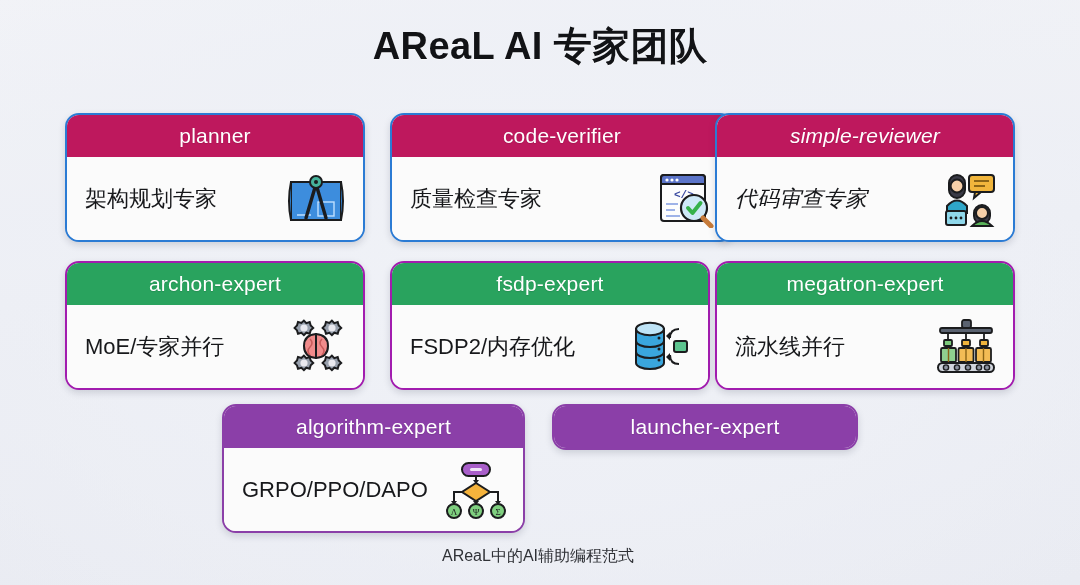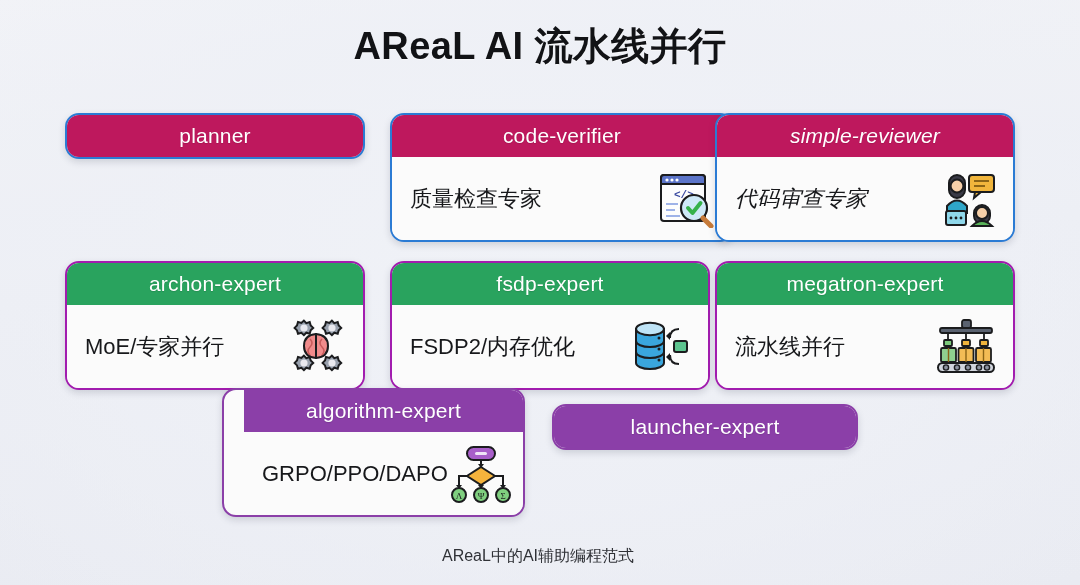--- a/index.html
+++ b/index.html
@@ -160,24 +160,40 @@
     <circle cx="340" cy="520" r="5"></circle>
     <circle cx="30" cy="480" r="4.5"></circle>
     <circle cx="960" cy="360" r="4.5"></circle>
     <circle cx="1020" cy="500" r="6"></circle>
   </g>
 </svg>
 <div id="bg-wash"></div>
 
 <div class="stage">
 
-  <div class="page-title">AReaL AI 流水线并行</div>
+  <div class="page-title">AReaL AI 专家团队</div>
 
   <div class="card blue" style="left:65px;  top:113px; width:300px;">
     <div class="card-header">planner</div>
+    <div class="card-body">
+      <div class="card-desc">架构规划专家</div>
+      <div class="card-icon">
+        <svg width="62" height="58" viewBox="0 0 62 58">
+          <path d="M6 12 h50 v38 h-50 z" fill="#3d8ddd" stroke="#1b1c1e" stroke-width="2"></path>
+          <path d="M6 12 q-4 19 0 38" fill="#2f7ecb" stroke="#1b1c1e" stroke-width="2"></path>
+          <path d="M56 12 q4 19 0 38" fill="#2f7ecb" stroke="#1b1c1e" stroke-width="2"></path>
+          <rect x="33" y="32" width="16" height="14" fill="none" stroke="#bfe0ff" stroke-width="1.4"></rect>
+          <line x1="12" y1="45" x2="26" y2="45" stroke="#bfe0ff" stroke-width="1.4"></line>
+          <path d="M31 14 L21 48" stroke="#1b1c1e" stroke-width="3.4" fill="none" stroke-linecap="round"></path>
+          <path d="M31 14 L41 48" stroke="#1b1c1e" stroke-width="3.4" fill="none" stroke-linecap="round"></path>
+          <circle cx="31" cy="12" r="6" fill="#46b39b" stroke="#1b1c1e" stroke-width="2"></circle>
+          <circle cx="31" cy="12" r="2" fill="#1b1c1e"></circle>
+        </svg>
+      </div>
+    </div>
   </div>
 
   <div class="card blue" style="left:390px; top:113px; width:344px;">
     <div class="card-header">code-verifier</div>
     <div class="card-body">
       <div class="card-desc">质量检查专家</div>
       <div class="card-icon">
         <svg width="62" height="58" viewBox="0 0 62 58">
           <rect x="7" y="5" width="44" height="46" rx="3" fill="#fdfdfd" stroke="#1b1c1e" stroke-width="2"></rect>
           <path d="M7 8 a3 3 0 0 1 3-3 h38 a3 3 0 0 1 3 3 v6 h-44 z" fill="#5b74c8" stroke="#1b1c1e" stroke-width="2"></path>
@@ -308,21 +324,21 @@
               <circle cx="22" cy="49.5" r="2.6"></circle>
             <circle cx="33" cy="49.5" r="2.6"></circle>
               <circle cx="44" cy="49.5" r="2.6"></circle>
             <circle cx="52" cy="49.5" r="2.6"></circle>
           </g>
         </svg>
       </div>
     </div>
   </div>
 
-  <div class="card purple" style="left:222px; top:388px; width:303px;padding-left:20px;">
+  <div class="card purple" style="left:222px; top:404px; width:303px;">
     <div class="card-header">algorithm-expert</div>
     <div class="card-body">
       <div class="card-desc">GRPO/PPO/DAPO</div>
       <div class="card-icon">
         <svg width="62" height="58" viewBox="0 0 62 58">
           <rect x="17" y="2" width="28" height="13" rx="6.5" fill="#a85ec9" stroke="#1b1c1e" stroke-width="2"></rect>
           <rect x="25" y="7" width="12" height="3" rx="1.5" fill="#f0e4f7"></rect>
           <line x1="31" y1="15" x2="31" y2="21" stroke="#1b1c1e" stroke-width="2"></line>
           <path d="M31 23 l-3 -4 h6 z" fill="#1b1c1e"></path>
           <path d="M31 22 L45 31 L31 40 L17 31 z" fill="#f5b33c" stroke="#1b1c1e" stroke-width="2"></path>

